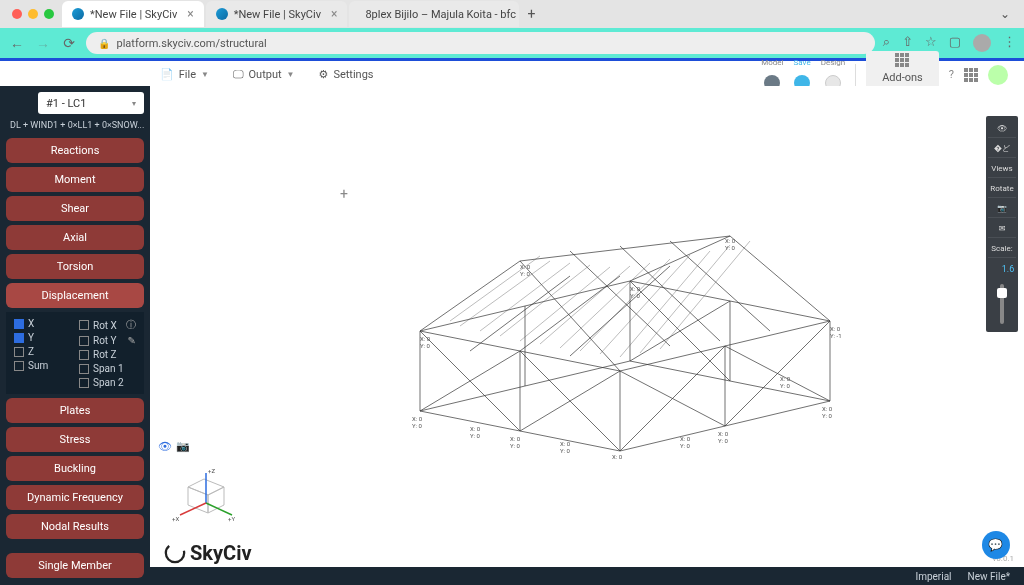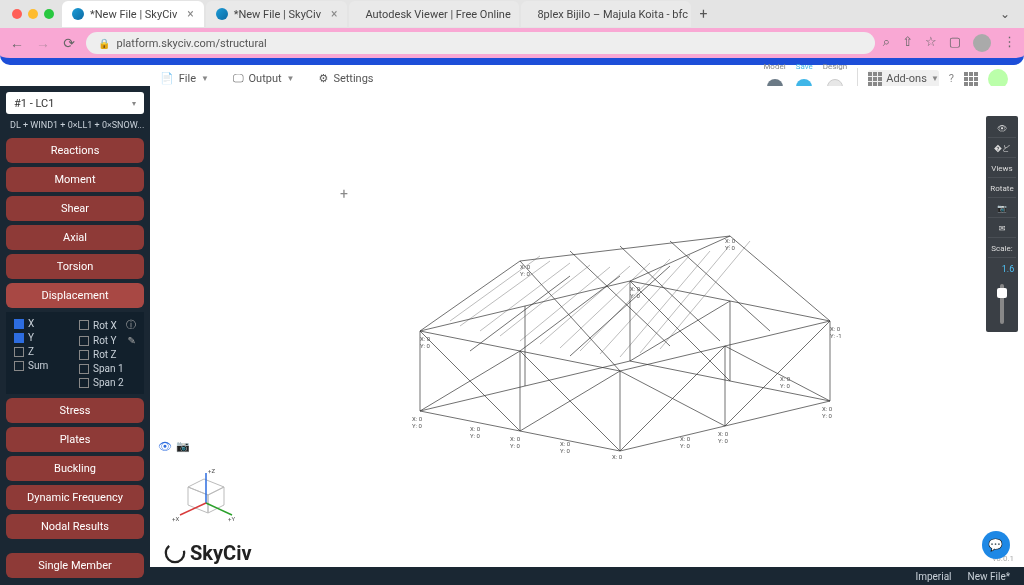--- a/index.html
+++ b/index.html
@@ -1,18 +1,18 @@
 <!DOCTYPE html>
 <html><head>
 <meta charset="utf-8">
 <style>
   * { margin: 0; padding: 0; box-sizing: border-box; font-family: -apple-system, BlinkMacSystemFont, "Segoe UI", Roboto, Arial, sans-serif; }
   body { background: #fff; width: 1024px; height: 585px; overflow: hidden; position: relative; }
   
-  .browser-chrome { background: #f9a8d4; border-bottom: 7px solid #1d4ed8; border-radius: 10px; }
+  .browser-chrome { background: #5eead4; border-bottom: 3px solid #1d4ed8; }
   .tab-strip { display: flex; align-items: center; height: 28px; padding: 0 6px; background: #e4e4e4; }
   .mac-buttons { display: flex; gap: 6px; padding: 0 8px 0 6px; }
   .mac-btn { width: 10px; height: 10px; border-radius: 50%; }
   .mac-red { background: #ff5f57; }
   .mac-yellow { background: #febc2e; }
   .mac-green { background: #28c840; }
   .tab { display: flex; align-items: center; gap: 6px; background: #fff; height: 26px; padding: 0 10px; font-size: 11px; color: #444; border-radius: 6px 6px 0 0; margin-right: 2px; max-width: 170px; white-space: nowrap; overflow: hidden; }
   .tab.inactive { background: #e9e9e9; }
   .tab-favicon { width: 12px; height: 12px; border-radius: 3px; display: inline-block; }
   .fav-sky { background: linear-gradient(135deg,#1b9dd8,#0d6aa3); border-radius: 50%; }
@@ -30,28 +30,28 @@
 
   
   .app-toolbar { height: 28px; display: flex; align-items: center; padding: 0 16px 0 160px; border-bottom: 1px solid #e5e5e5; gap: 24px; font-size: 11px; color: #555; }
   .tb-group { display: flex; align-items: center; gap: 5px; }
   .tb-caret { font-size: 8px; color: #888; }
   .tb-right { margin-left: auto; display: flex; align-items: center; gap: 10px; }
   .mini-col { display:flex; flex-direction:column; align-items:center; font-size:8px; color:#888; gap:8px;}
   .mini-circ { width:16px; height:16px; border-radius:50%; }
   .mc1{background:#6b7a86;} .mc2{background:#3fb6e8;} .mc3{background:#e7e7e7; border:1px solid #ccc;}
   .divider-v { width:1px; height:22px; background:#ddd; }
-  .addons-pill { background:#f0f0f0; border-radius:3px; padding:2px 0; display:flex; align-items:center; gap:4px; }
+  .addons-pill { background:#f0f0f0; border-radius:3px; padding:2px 16px; display:flex; align-items:center; gap:4px;flex-direction:column; }
   .grid-icon { display:grid; grid-template-columns:repeat(3,4px); grid-template-rows:repeat(3,4px); gap:1px;}
   .grid-icon span{background:#888;}
   .avatar2{width:20px;height:20px;border-radius:50%; background:#bfa; }
 
   
   .sidebar { position: absolute; top: 86px; left: 0; width: 150px; bottom: 0; background: #1a2733; display: flex; flex-direction: column; padding: 6px; gap: 4px; }
-  .lc-select { background: #fff; border-radius: 3px; height: 22px; display:flex; align-items:center; padding:0 8px; font-size:11px; color:#333; justify-content:space-between;}
+  .lc-select { background: #fff; border-radius: 3px; height: 22px; display:flex; align-items:center; padding:0 8px; font-size:11px; color:#333; justify-content:space-between;margin-left:32px;}
   .lc-combo { font-size: 9px; color: #c9d1d9; padding: 2px 4px 4px 4px; white-space:nowrap; overflow:hidden; }
   .red-btn { background: #8e3a37; color: #fff; font-size: 11px; text-align: center; padding: 6px 0; border-radius: 6px; cursor:pointer;}
   .red-btn.active { background: #a84844; }
   .chk-panel { background: #12202c; padding: 6px 8px; display:flex; gap:8px; font-size:10px; color:#c9d1d9;}
   .chk-col { display:flex; flex-direction:column; gap:3px; flex:1;}
   .chk-row { display:flex; align-items:center; gap:4px;}
   .chk { width:10px; height:10px; border:1px solid #888; display:inline-block;}
   .chk.on { background:#2d6cdf; border-color:#2d6cdf;}
   .info-i { margin-left:auto; font-size:10px; color:#aaa;}
   .bottom-pair { display:flex; gap:4px;}
@@ -97,25 +97,20 @@
     </div>
     <div class="tab">
       <span class="tab-favicon fav-sky"></span>
       <span>*New File | SkyCiv</span>
       <span class="tab-close">×</span>
     </div>
     <div class="tab inactive">
       <span class="tab-favicon fav-sky"></span>
       <span>*New File | SkyCiv</span>
       <span class="tab-close">×</span>
-    </div>
-    <div class="tab inactive">
-      <span class="tab-favicon fav-ad"></span>
-      <span>Autodesk Viewer | Free Online</span>
-
     </div>
     <div class="tab inactive">
       <span class="tab-favicon fav-sky"></span>
       <span>8plex Bijilo – Majula Koita - bfc</span>
 
     </div>
     <div class="tab-plus">+</div>
     <span class="chev-down">⌄</span>
   </div>
   <div class="addr-row">
@@ -246,22 +241,22 @@
       <div class="chk-row">
           <span class="chk"></span>
           <span>Span 1</span>
         </div>
       <div class="chk-row">
           <span class="chk"></span>
           <span>Span 2</span>
         </div>
     </div>
   </div>
+  <div class="red-btn">Plates</div>
   <div class="red-btn">Stress</div>
-  <div class="red-btn">Plates</div>
   <div class="red-btn">Buckling</div>
   <div class="red-btn">Dynamic Frequency</div>
   <div class="red-btn">Nodal Results</div>
   <div style="height:6px"></div>
   <div class="red-btn">Single Member</div>
 </div>
 
 <div class="canvas">
   <div class="plus-cursor">+</div>
 

